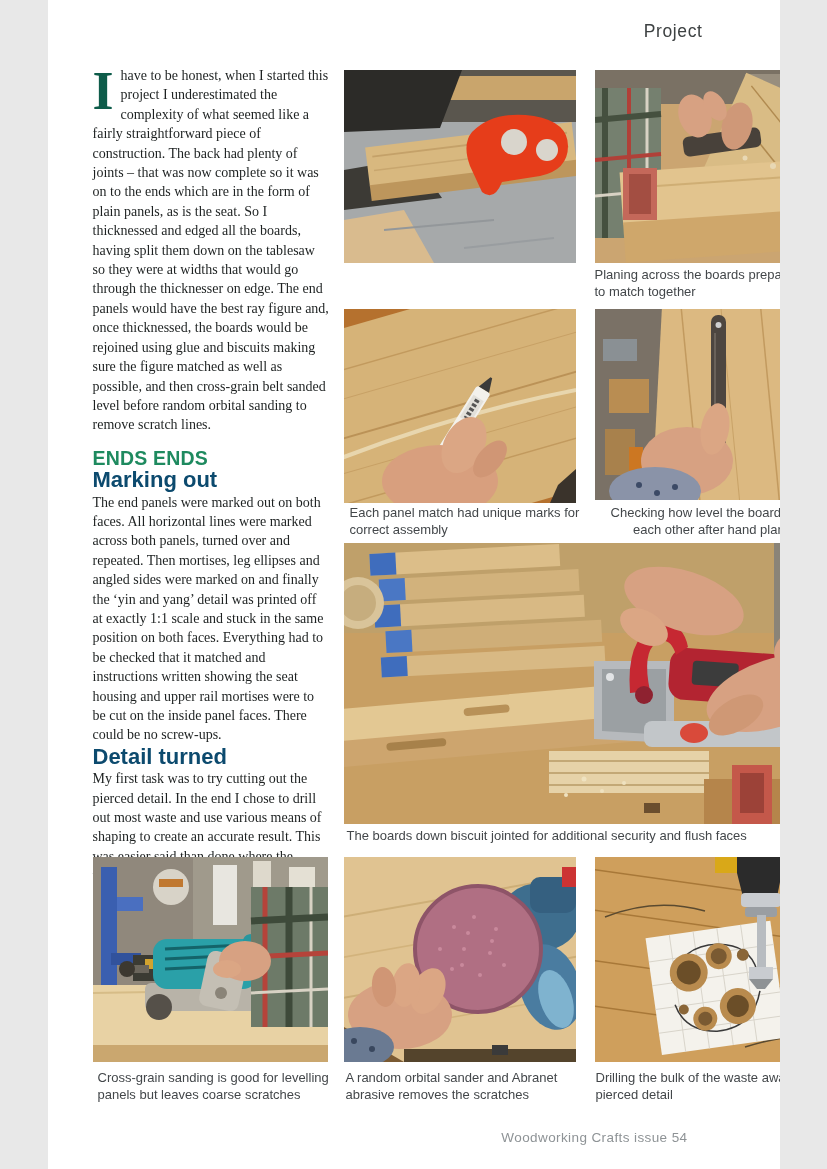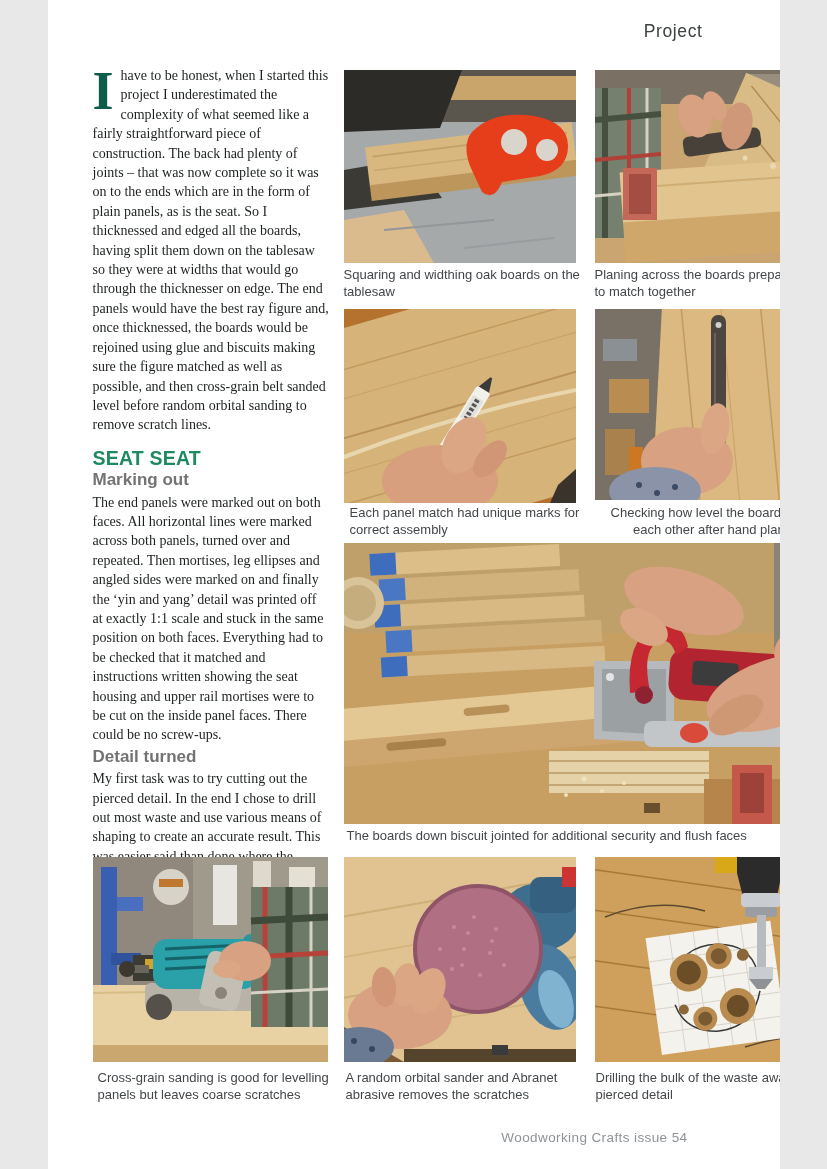--- a/index.html
+++ b/index.html
@@ -30,22 +30,22 @@
   }
   .dropcap{
     float:left;font-size:54px;line-height:42px;padding:4px 7px 0 0;
     color:#0e5c4a;font-weight:bold;font-family:"Liberation Serif",serif;
   }
   .h-major{
     font-family:"Liberation Sans",sans-serif;font-weight:bold;font-size:19.5px;
     color:#1e8a5f;margin:14px 0 2px 0;letter-spacing:.2px;
   }
   .h-minor{
-    font-family:"Liberation Sans",sans-serif;font-weight:bold;font-size:17px;
-    color:#737373;margin:2px 0 3px 0;
+    font-family:"Liberation Sans",sans-serif;font-weight:bold;font-size:22px;
+    color:#0c4a6e;margin:2px 0 3px 0;
   }
   .body-para{margin:0 0 0 0;}
   .cont-arrow{color:#1e8a5f;font-family:"Liberation Sans",sans-serif;font-size:13px;}
   
   .photo{position:absolute;overflow:hidden;background:#cbb184;}
   .photo svg{display:block;}
   .caption{
     position:absolute;font-size:13px;line-height:16.5px;color:#43474a;
     font-family:"Liberation Sans",sans-serif;
   }
@@ -53,21 +53,21 @@
 </head>
 <body>
 
 <div class="page">
 
   <div class="header-label">Project</div>
   <div class="header-tab"></div>
 
   <div class="text-col">
     <p class="body-para"><span class="dropcap">I</span><span>have to be honest, when I started this project I underestimated the complexity of what seemed like a fairly straightforward piece of construction. The back had plenty of joints – that was now complete so it was on to the ends which are in the form of plain panels, as is the seat. So I thicknessed and edged all the boards, having split them down on the tablesaw so they were at widths that would go through the thicknesser on edge. The end panels would have the best ray figure and, once thicknessed, the boards would be rejoined using glue and biscuits making sure the figure matched as well as possible, and then cross-grain belt sanded level before random orbital sanding to remove scratch lines.</span></p>
-    <div class="h-major">SEAT SEAT</div>
+    <div class="h-major">ENDS ENDS</div>
     <div class="h-minor">Marking out</div>
     <p class="body-para">The end panels were marked out on both faces. All horizontal lines were marked across both panels, turned over and repeated. Then mortises, leg ellipses and angled sides were marked on and finally the ‘yin and yang’ detail was printed off at exactly 1:1 scale and stuck in the same position on both faces. Everything had to be checked that it matched and instructions written showing the seat housing and upper rail mortises were to be cut on the inside panel faces. There could be no screw-ups.</p>
     <div class="h-minor">Detail turned</div>
     <p class="body-para"><span>My first task was to try cutting out the pierced detail. In the end I chose to drill out most waste and use various means of shaping to create an accurate result. This was easier said than done where the teardrop shape came to a point, especially as I was cutting through very thick, tough oak. </span><span class="cont-arrow">➤</span></p>
   </div>
 
   <div class="photo" style="left:296px;top:70px;width:232px;height:193px;">
     <svg width="232" height="193" viewBox="0 0 232 193">
       <rect width="232" height="193" fill="#a6a9aa"></rect>
       <rect y="0" width="232" height="52" fill="#5a564e"></rect>
@@ -410,21 +410,20 @@
       </g>
       <g transform="rotate(14 210 120)">
         <rect x="202" y="40" width="9" height="100" fill="#c0c4c8"></rect>
         <rect x="198" y="138" width="18" height="22" rx="3" fill="#aeb2b6"></rect>
         <rect x="222" y="54" width="8" height="96" fill="#b4b8bc"></rect>
         <rect x="218" y="148" width="16" height="18" rx="3" fill="#9ea2a6"></rect>
       </g>
     </svg>
   </div>
 
-  <div class="caption" style="left:296px;top:267px;width:240px;">Squaring and widthing oak boards on the tablesaw</div>
   <div class="caption" style="left:547px;top:267px;width:246px;">Planing across the boards preparing them to match together</div>
   <div class="caption" style="left:302px;top:505px;width:238px;">Each panel match had unique marks for correct assembly</div>
   <div class="caption" style="left:555px;top:505px;width:230px;text-align:center;">Checking how level the boards are to each other after hand planing</div>
   <div class="caption" style="left:299px;top:828px;width:482px;">The boards down biscuit jointed for additional security and flush faces</div>
   <div class="caption" style="left:50px;top:1070px;width:232px;">Cross-grain sanding is good for levelling panels but leaves coarse scratches</div>
   <div class="caption" style="left:298px;top:1070px;width:230px;">A random orbital sander and Abranet abrasive removes the scratches</div>
   <div class="caption" style="left:548px;top:1070px;width:240px;">Drilling the bulk of the waste away in the pierced detail</div>
 
   <div class="footer-magazine">Woodworking Crafts issue 54</div>
   <div class="footer-pagebox">

